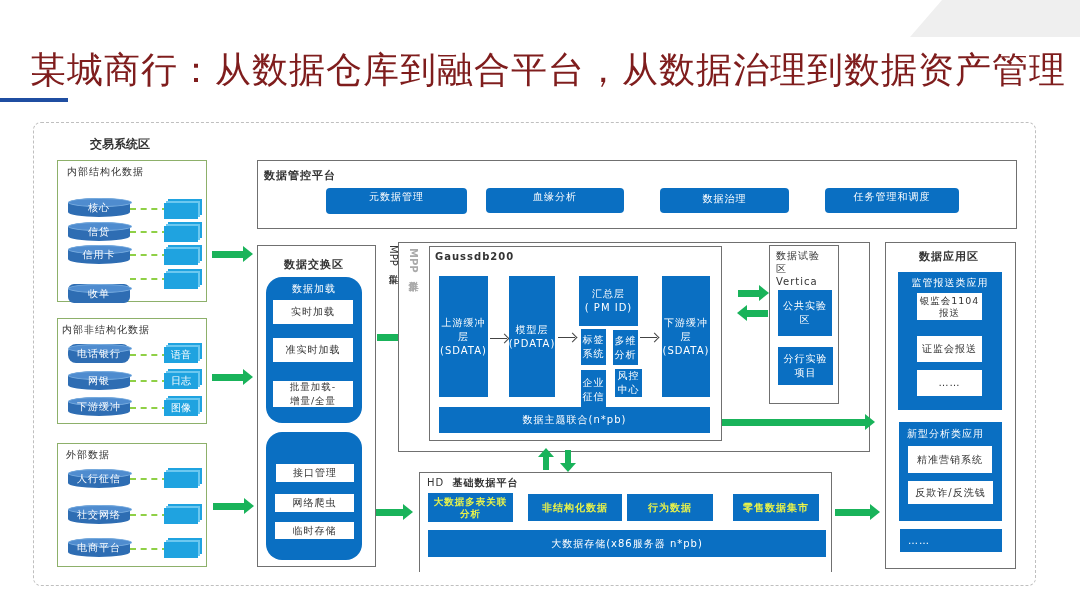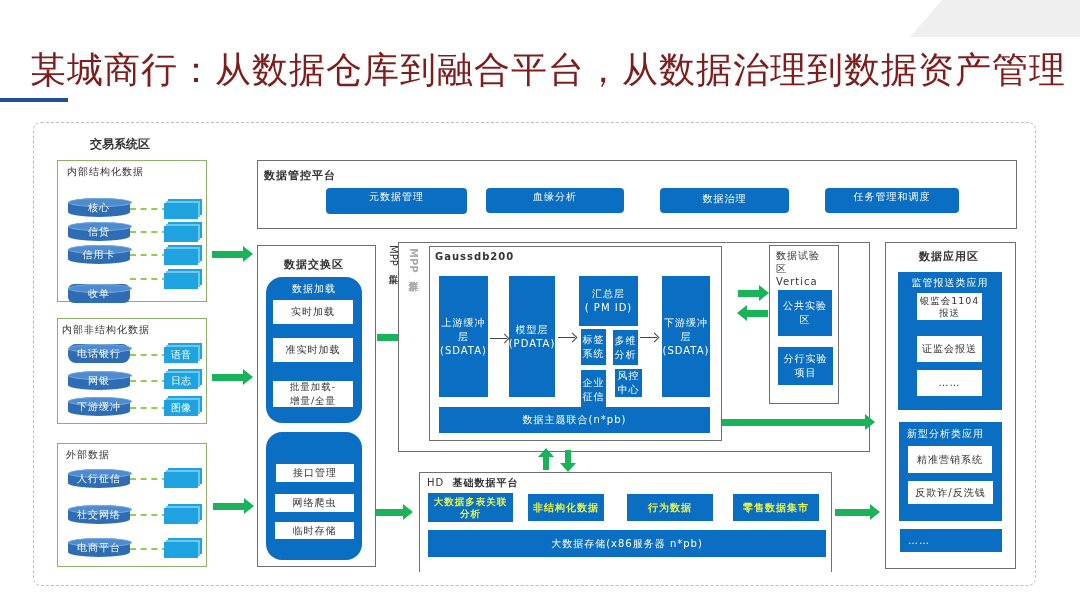--- a/index.html
+++ b/index.html
@@ -211,21 +211,21 @@
 <div class="g-varrow up" style="left:543px;top:456px;height:14px;"></div>
 <div class="g-varrow down" style="left:565px;top:450px;height:14px;"></div>
 
 <div class="gray-box" style="left:419px;top:472px;width:413px;height:100px;border-bottom:none;">
   <div class="box-title" style="left:7px;top:3px;font-size:10px;">
     <span>HD</span>&nbsp;&nbsp;<b>基础数据平台</b>
   </div>
 </div>
 <div class="blue-rect yellow" style="left:428px;top:493px;width:85px;height:29px;white-space:pre-line;font-size:9.5px;line-height:12px;">大数据多表关联
 分析</div>
-<div class="blue-rect yellow" style="left:528px;top:494px;width:76px;height:27px;">非结构化数据</div>
+<div class="blue-rect yellow" style="left:528px;top:494px;width:94px;height:27px;">非结构化数据</div>
 <div class="blue-rect yellow" style="left:627px;top:494px;width:86px;height:27px;">行为数据</div>
 <div class="blue-rect yellow" style="left:733px;top:494px;width:86px;height:27px;text-align:center;">零售数据集市</div>
 <div class="blue-rect" style="left:428px;top:530px;width:398px;height:27px;">大数据存储(x86服务器 n*pb)</div>
 
 <div class="g-arrow" style="left:835px;top:509px;width:36px;"></div>
 
 <div class="gray-box" style="left:885px;top:242px;width:131px;height:327px;">
   <div class="box-title" style="left:33px;top:6px;font-size:11px;font-weight:bold;">数据应用区</div>
 </div>
 <div class="blue-rect" style="left:898px;top:272px;width:104px;height:138px;align-items:flex-start;">

